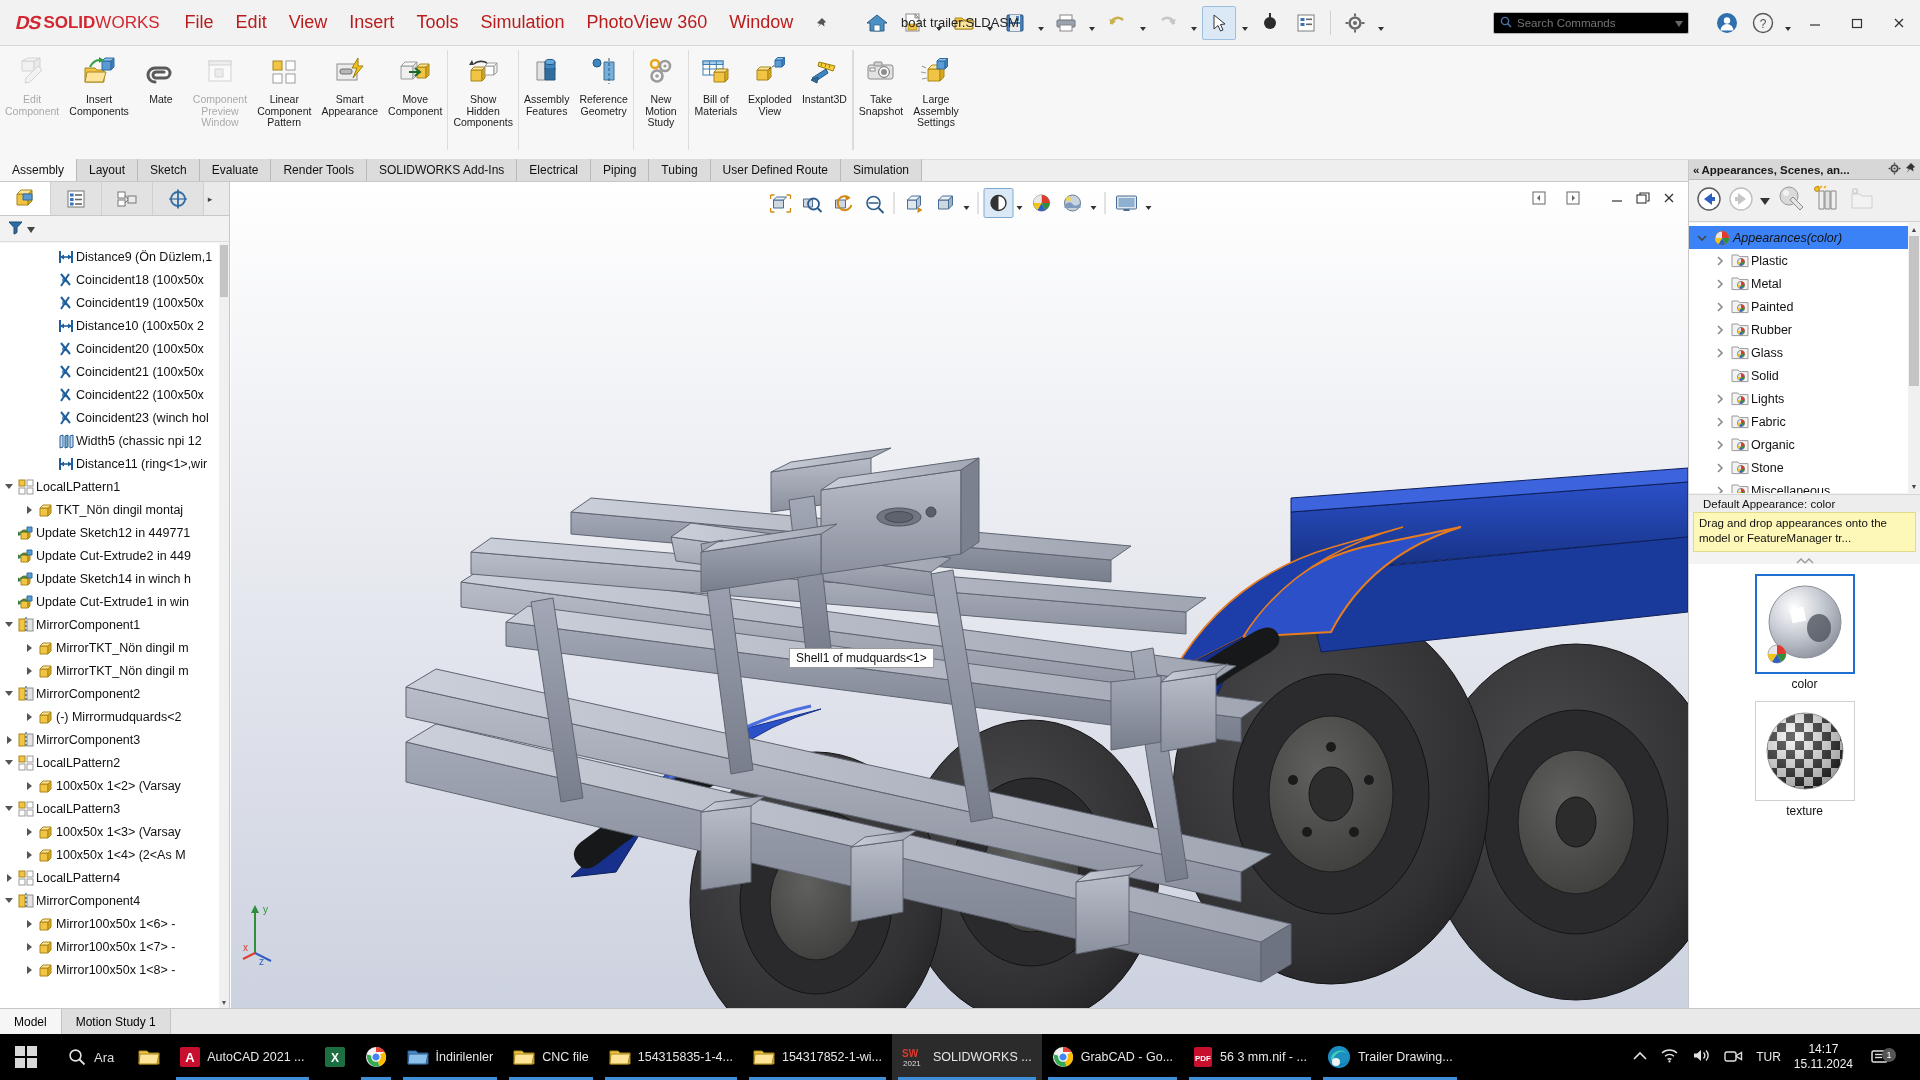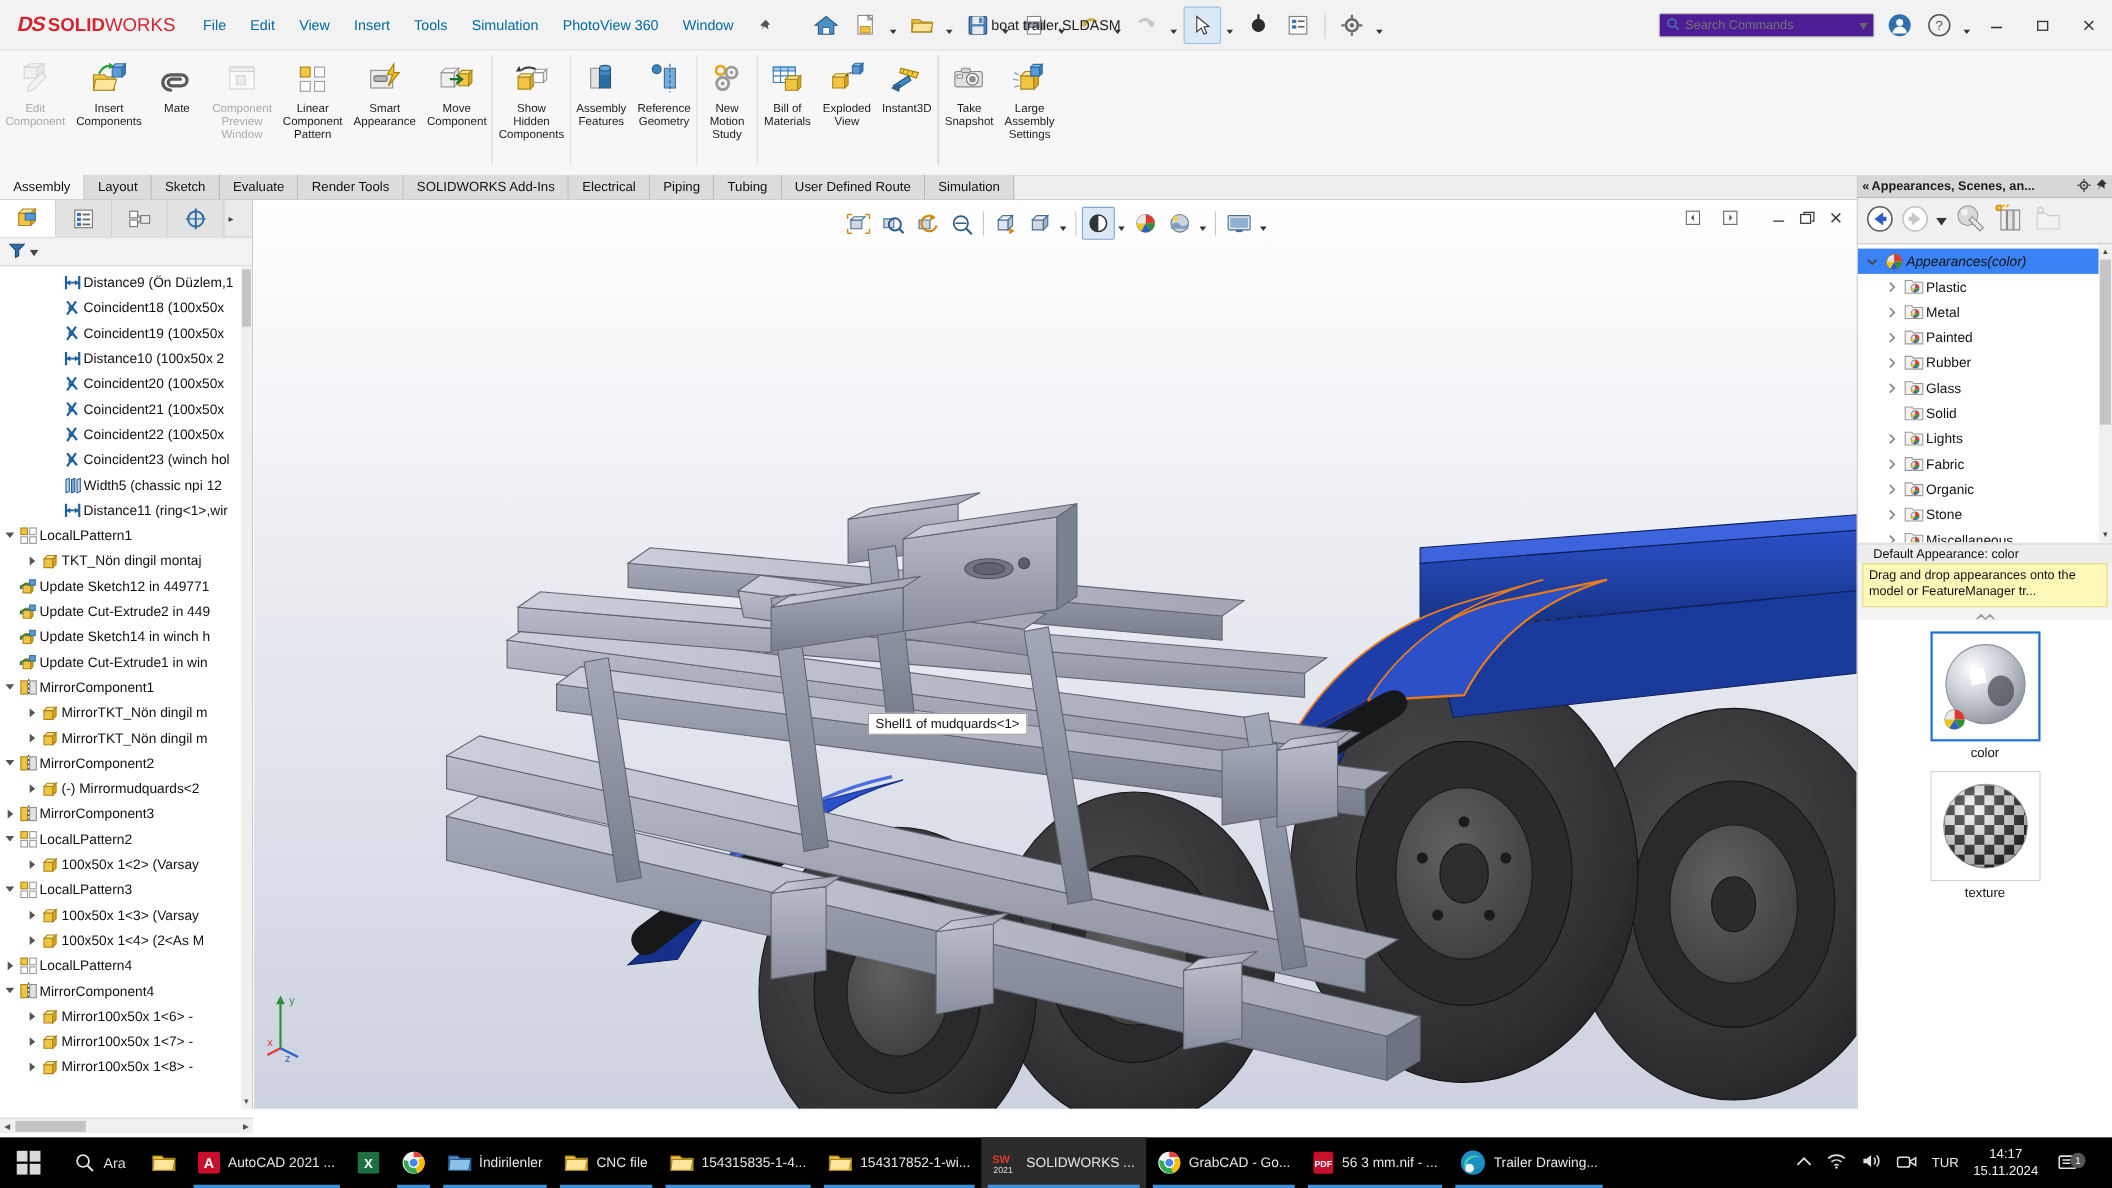--- a/index.html
+++ b/index.html
@@ -18,43 +18,43 @@
     background: #f2f2f2; border-bottom: 1px solid #d8d8d8;
     display: flex; align-items: center;
   }
   .logo { display: flex; align-items: center; padding: 0 14px 0 16px; }
   .logo-ds { color: #d22630; font-weight: bold; font-size: 19px; letter-spacing: -1px;
              transform: skewX(-12deg); margin-right: 3px; }
   .logo-solid { color: #d22630; font-weight: bold; font-size: 17px; letter-spacing: 0px; }
   .logo-works { color: #d22630; font-weight: normal; font-size: 17px; letter-spacing: 0px; }
 
   .menubar { display: flex; align-items: center; height: 46px; }
-  .menu-item { padding: 6px 11px; font-size: 13px; color: #0369a1; cursor: default; }
+  .menu-item { padding: 6px 11px; font-size: 18px; color: #b91c1c; cursor: default; }
 
   .tb-icons { display: flex; align-items: center; margin-left: 22px; gap: 2px; }
   .tbi {
     width: 34px; height: 34px; display: flex; align-items: center; justify-content: center;
     position: relative; border: 1px solid transparent; border-radius: 2px;
   }
   .tbi.active { background: #dbe9f7; border: 1px solid #9dbfe0; }
   .tbi svg { display: block; }
   .caret { width: 13px; height: 34px; display: flex; align-items: flex-end; justify-content: center;
            padding-bottom: 9px; }
   .caret i { display: block; width: 0; height: 0; border-left: 3.5px solid transparent;
              border-right: 3.5px solid transparent; border-top: 4px solid #333; }
   .tb-sep { width: 1px; height: 24px; background: #d0d0d0; margin: 0 5px; }
 
   .doc-title { position: absolute; left: 0; right: 0; text-align: center;
                font-size: 13px; color: #222; pointer-events: none; }
 
   .right-cluster { position: absolute; right: 0; top: 0; height: 46px;
                    display: flex; align-items: center; }
   .search-box {
-    width: 196px; height: 22px; border: 1px solid #b5b5b5; background: #4c1d95;
-    display: flex; align-items: center; border-radius: 2px; margin-right: 5px;
+    width: 196px; height: 22px; border: 1px solid #b5b5b5; background: #000000;
+    display: flex; align-items: center; border-radius: 2px; margin-right: 20px;
   }
   .search-box .mag { margin: 0 5px 0 6px; }
   .search-box input {
     border: 0; outline: 0; font-size: 11.5px; color: #888; width: 130px;
     font-family: "Liberation Sans", sans-serif; background: transparent;
   }
   .search-box .sdrop { margin-left: auto; margin-right: 5px; }
   .rc-btn { width: 36px; height: 46px; display: flex; align-items: center; justify-content: center; }
   .win-btn { width: 42px; height: 46px; display: flex; align-items: center; justify-content: center;
              color: #333; font-size: 14px; }
@@ -1829,20 +1829,24 @@
             </defs>
             <circle cx="46" cy="46" r="38" fill="url(#checker)" stroke="#9a9a9a"></circle>
             <circle cx="46" cy="46" r="38" fill="url(#shade)"></circle>
           </svg>
         </div>
         <div class="cap">texture</div>
       </div>
     </div>
   </div>
 
+  <div class="bottabs">
+    <div class="btab active">Model</div>
+    <div class="btab">Motion Study 1</div>
+  </div>
 
   <div class="statusbar">
     <div class="sb-left">SOLIDWORKS Premium 2021 SP5.1</div>
     <div class="sb-right">
       <span>Under Defined</span>
       <span>Editing Assembly</span>
       <span>MMGS</span>
       <span>
         <svg width="9" height="6" viewBox="0 0 9 6">
             <path d="M0 6 L9 6 L4.5 0 Z" fill="#444"></path>

